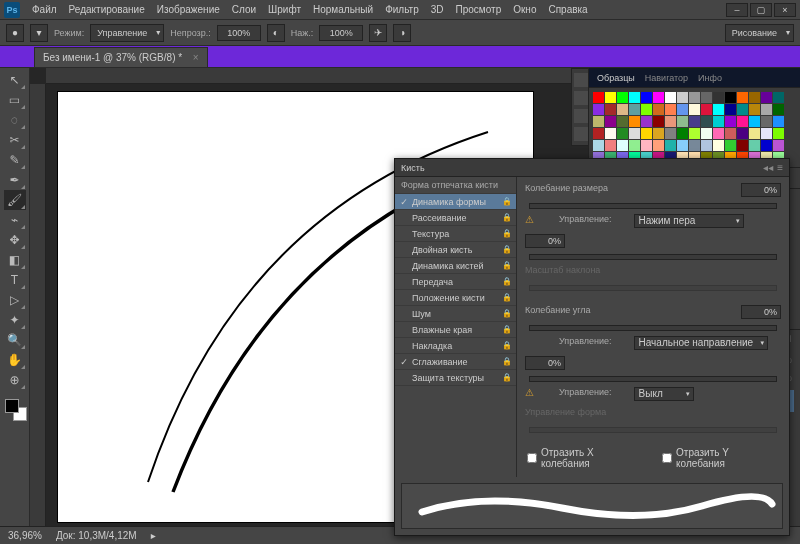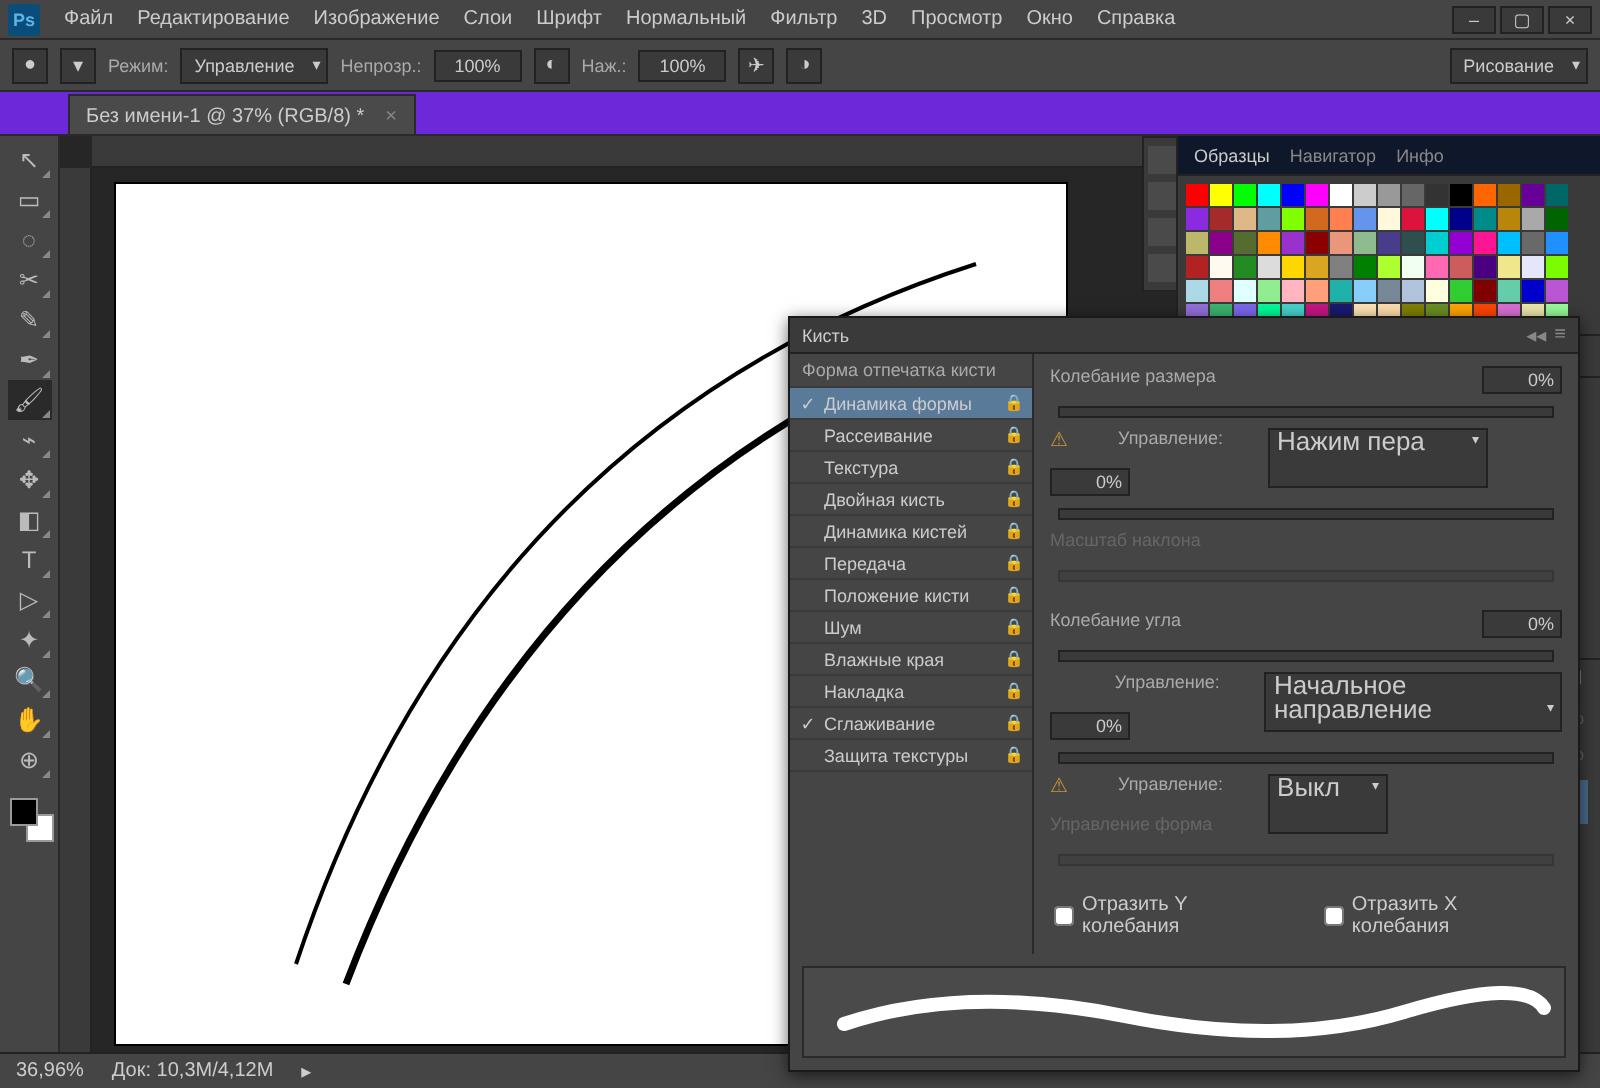--- a/index.html
+++ b/index.html
@@ -51,21 +51,21 @@
 .frow{display:flex;align-items:center;padding:2px 4px;height:16px;border-bottom:1px solid #3a3a3a;cursor:pointer}
 .frow.sel{background:#5a7a9a}
 .frow .chk{width:10px;font-size:9px;text-align:center}
 .frow .lbl{flex:1;font-size:9px;padding-left:3px}
 .frow .lock{width:10px;font-size:8px;color:#888}
 .fright{flex:1;padding:6px 8px;display:flex;flex-direction:column;gap:3px}
 .ctrl-row{display:flex;align-items:flex-start;gap:22px;height:17px}
 .ctrl-row .clbl{font-size:9px;color:#aaa;flex:1}
 .ctrl-row .cval{width:40px;height:14px;background:#3a3a3a;border:1px solid #222;text-align:right;padding-right:3px;line-height:12px;font-size:9px}
 .ctrl-row .warn{width:12px;color:#cc9933;font-size:10px}
-.ctrl-row .csel{height:30px;background:#3a3a3a;border:1px solid #222;padding:0 14px 0 4px;line-height:12px;font-size:13px;position:relative;min-width:110px;cursor:pointer}
+.ctrl-row .csel{height:14px;background:#3a3a3a;border:1px solid #222;padding:0 14px 0 4px;line-height:12px;font-size:10px;position:relative;min-width:110px;cursor:pointer}
 .ctrl-row .csel::after{content:"▾";position:absolute;right:3px;font-size:7px}
 .ctrl-row.dim .clbl{color:#666}
 .slider{height:6px;background:#3a3a3a;border:1px solid #222;position:relative;margin:0 4px 2px 4px}
 .chkline{display:flex;align-items:center;gap:4px;font-size:9px;padding:2px}
 .chkline input{width:10px;height:10px}
 .preview{height:46px;background:#4a4a4a;margin:6px;border:1px solid #2a2a2a;position:relative}
 .statusbar{height:18px;background:#454545;border-top:1px solid #222;display:flex;align-items:center;padding:0 8px;gap:14px;font-size:9px;color:#aaa;position:absolute;bottom:0;left:0;right:0}
 .rlower{flex:1;border-top:1px solid #222;background:#3a3a3a;position:relative}
 .tinyicons{display:flex;gap:4px;padding:3px 6px;justify-content:flex-end;border-bottom:1px solid #222}
 .tinyicons span{width:14px;height:14px;font-size:9px;color:#888;cursor:pointer;text-align:center}
@@ -408,25 +408,25 @@
           <div class="csel" style="min-width:60px">Выкл</div>
         </div>
       <div class="ctrl-row dim">
           <span class="clbl">Управление форма</span>
         </div>
       <div class="slider" style="opacity:.4"></div>
       <div style="height:4px"></div>
       <div style="display:flex;gap:14px">
         <label class="chkline">
             <input type="checkbox" style="">
-            <span>Отразить Y колебания</span>
+            <span>Отразить X колебания</span>
           </label>
         <label class="chkline">
             <input type="checkbox" style="">
-            <span>Отразить X колебания</span>
+            <span>Отразить Y колебания</span>
           </label>
       </div>
     </div>
   </div>
   <div class="preview">
     <svg width="100%" height="100%">
         <path d="M 20 28 Q 80 8 160 24 T 300 22 T 370 20" stroke="#fff" stroke-width="7" fill="none" stroke-linecap="round"></path>
       </svg>
   </div>
 

